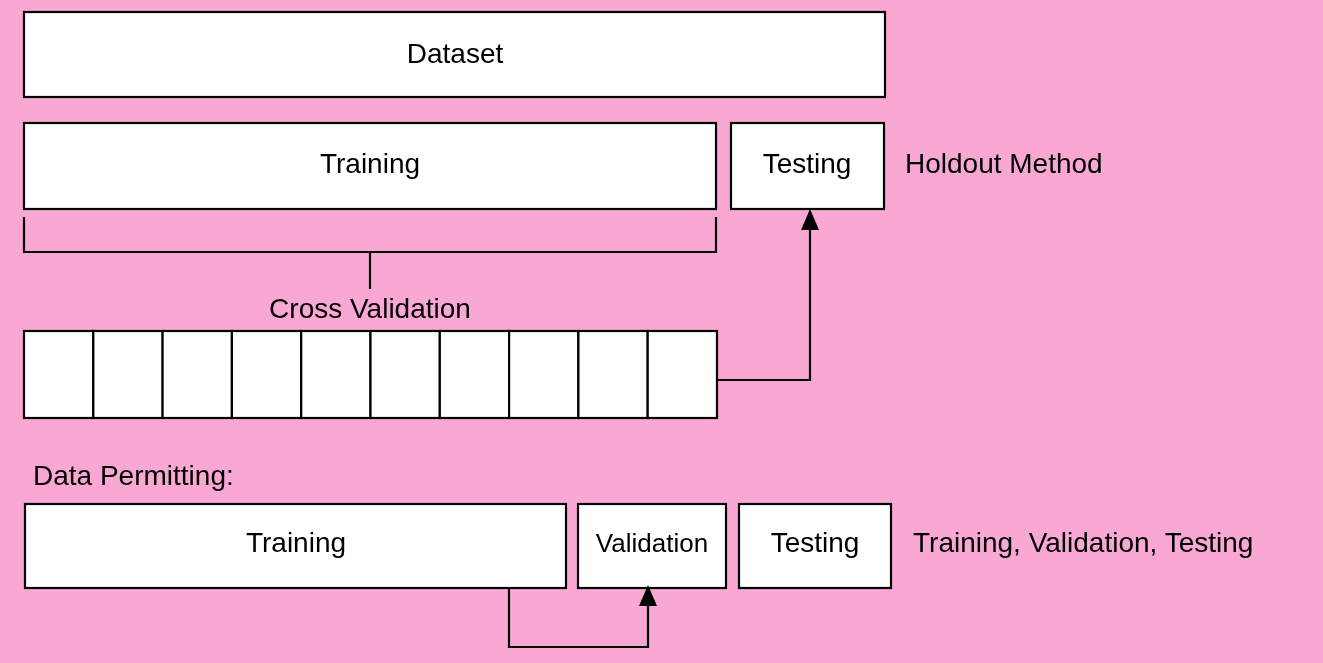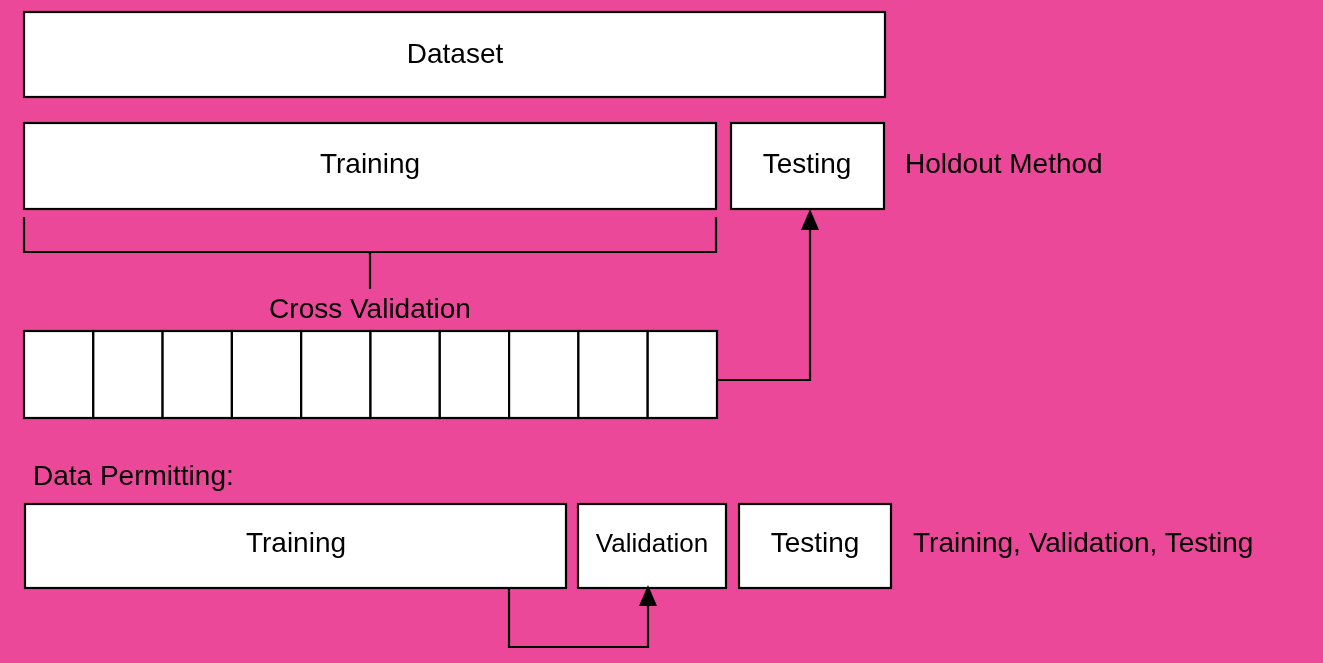--- a/index.html
+++ b/index.html
@@ -10,21 +10,21 @@
   body {
     width: 1323px;
     height: 663px;
     font-family: "Liberation Sans", sans-serif;
     overflow: hidden;
   }
   #diagram-root {
     position: relative;
     width: 1323px;
     height: 663px;
-    background: #ec4899;
+    background: #f9a8d4;
   }
   svg.canvas {
     position: absolute;
     top: 0;
     left: 0;
     width: 1323px;
     height: 663px;
     display: block;
   }
   .box-rect {

